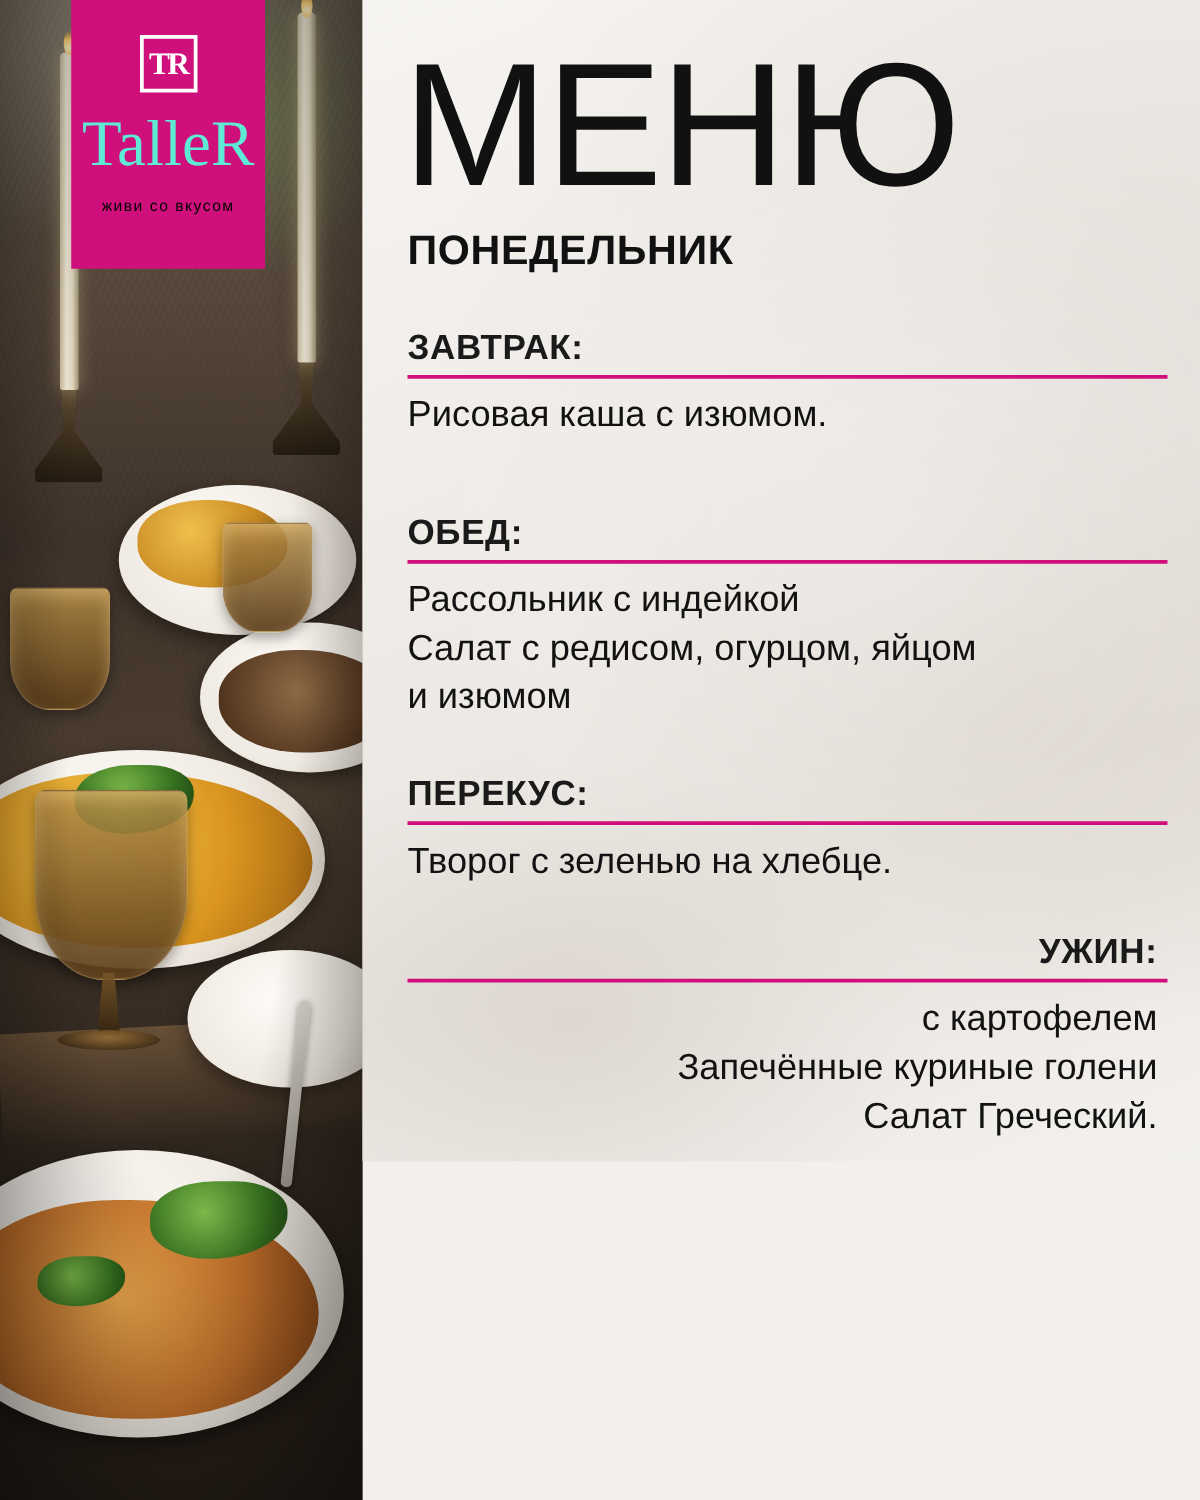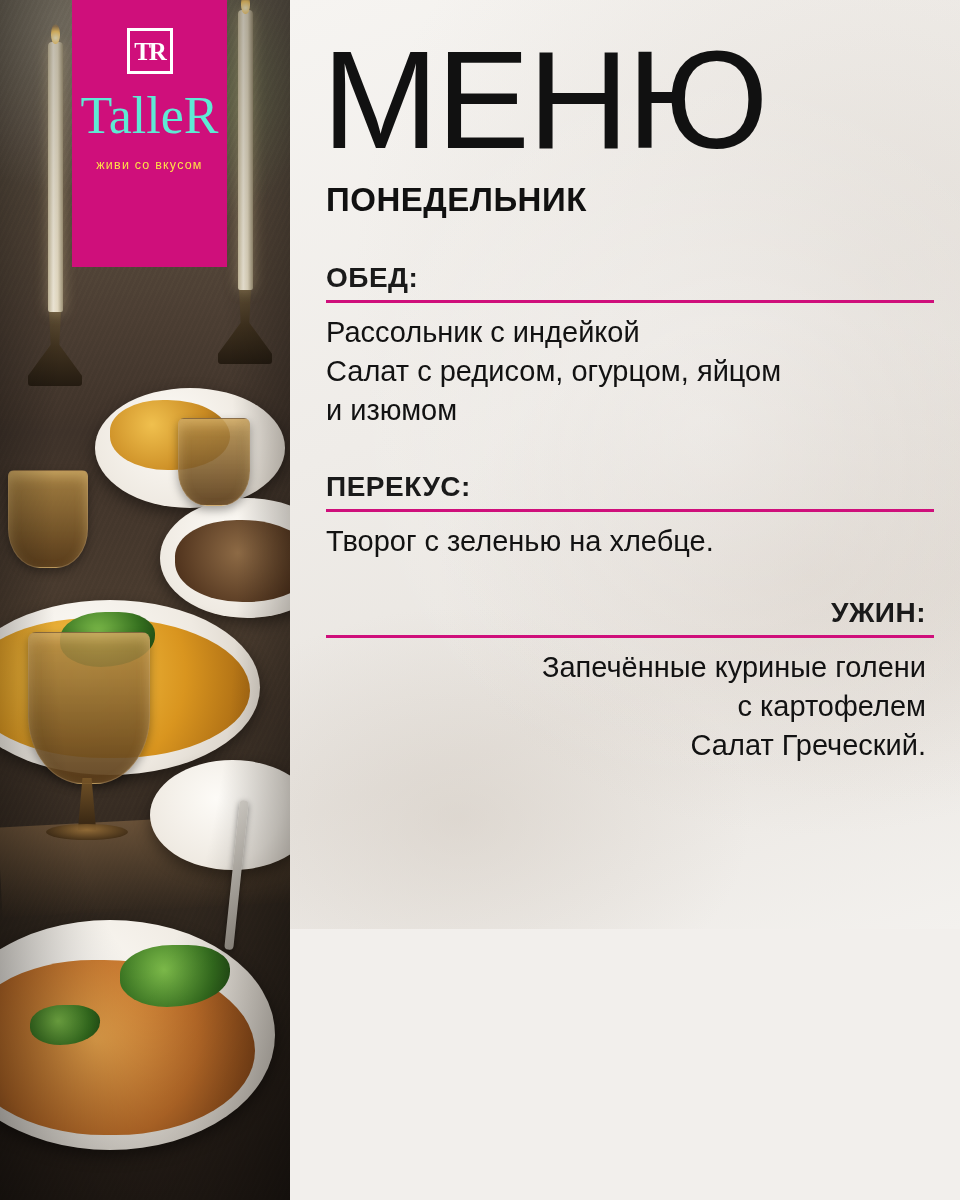--- a/index.html
+++ b/index.html
@@ -160,24 +160,24 @@
     transform: rotate(-3deg);
   }
   .photo-vignette {
     position: absolute; inset: 0;
     background: radial-gradient(ellipse at 50% 45%, rgba(0,0,0,0) 45%, rgba(0,0,0,.45) 100%);
   }
 
   
   .logo-badge {
     position: absolute;
-    left: 72px;
+    left: 57px;
     top: 0;
     width: 155px;
-    height: 267px;
+    height: 215px;
     background: #cf0f7b;
     display: flex;
     flex-direction: column;
     align-items: center;
     justify-content: flex-start;
     padding-top: 28px;
     box-sizing: border-box;
     z-index: 5;
   }
   .logo-mark {
@@ -200,21 +200,21 @@
   .logo-word {
     margin-top: 16px;
     color: #5eead4;
     font-family: "Liberation Serif", serif;
     font-size: 52px;
     line-height: 1;
     letter-spacing: 0px;
   }
   .logo-tag {
     margin-top: 16px;
-    color: #fde047;
+    color: #000000;
     font-family: "Liberation Sans", sans-serif;
     font-size: 12.5px;
     letter-spacing: 1.2px;
   }
 
   
   .content {
     position: relative;
     flex: 1 1 auto;
     height: 929px;
@@ -338,20 +338,27 @@
     </div>
   </div>
 
   <div class="content">
 
     <h1 class="menu-title">МЕНЮ</h1>
     <h2 class="day-title">ПОНЕДЕЛЬНИК</h2>
 
     <div class="sections">
 
+      <div class="section sp-breakfast">
+        <div class="section-head">ЗАВТРАК:</div>
+        <div class="rule"></div>
+        <div class="section-body">
+          <span class="line">Рисовая каша с изюмом.</span>
+        </div>
+      </div>
 
       <div class="section sp-lunch">
         <div class="section-head">ОБЕД:</div>
         <div class="rule"></div>
         <div class="section-body">
           <span class="line">Рассольник с индейкой</span>
           <span class="line">Салат с редисом, огурцом, яйцом</span>
           <span class="line">и изюмом</span>
         </div>
       </div>
@@ -361,21 +368,21 @@
         <div class="rule"></div>
         <div class="section-body">
           <span class="line">Творог с зеленью на хлебце.</span>
         </div>
       </div>
 
       <div class="section">
         <div class="section-head">УЖИН:</div>
         <div class="rule"></div>
         <div class="section-body">
+          <span class="line">с картофелем</span>
           <span class="line">Запечённые куриные голени</span>
-          <span class="line">с картофелем</span>
           <span class="line">Салат Греческий.</span>
         </div>
       </div>
 
     </div>
   </div>
 </div>
 
 </body></html>

